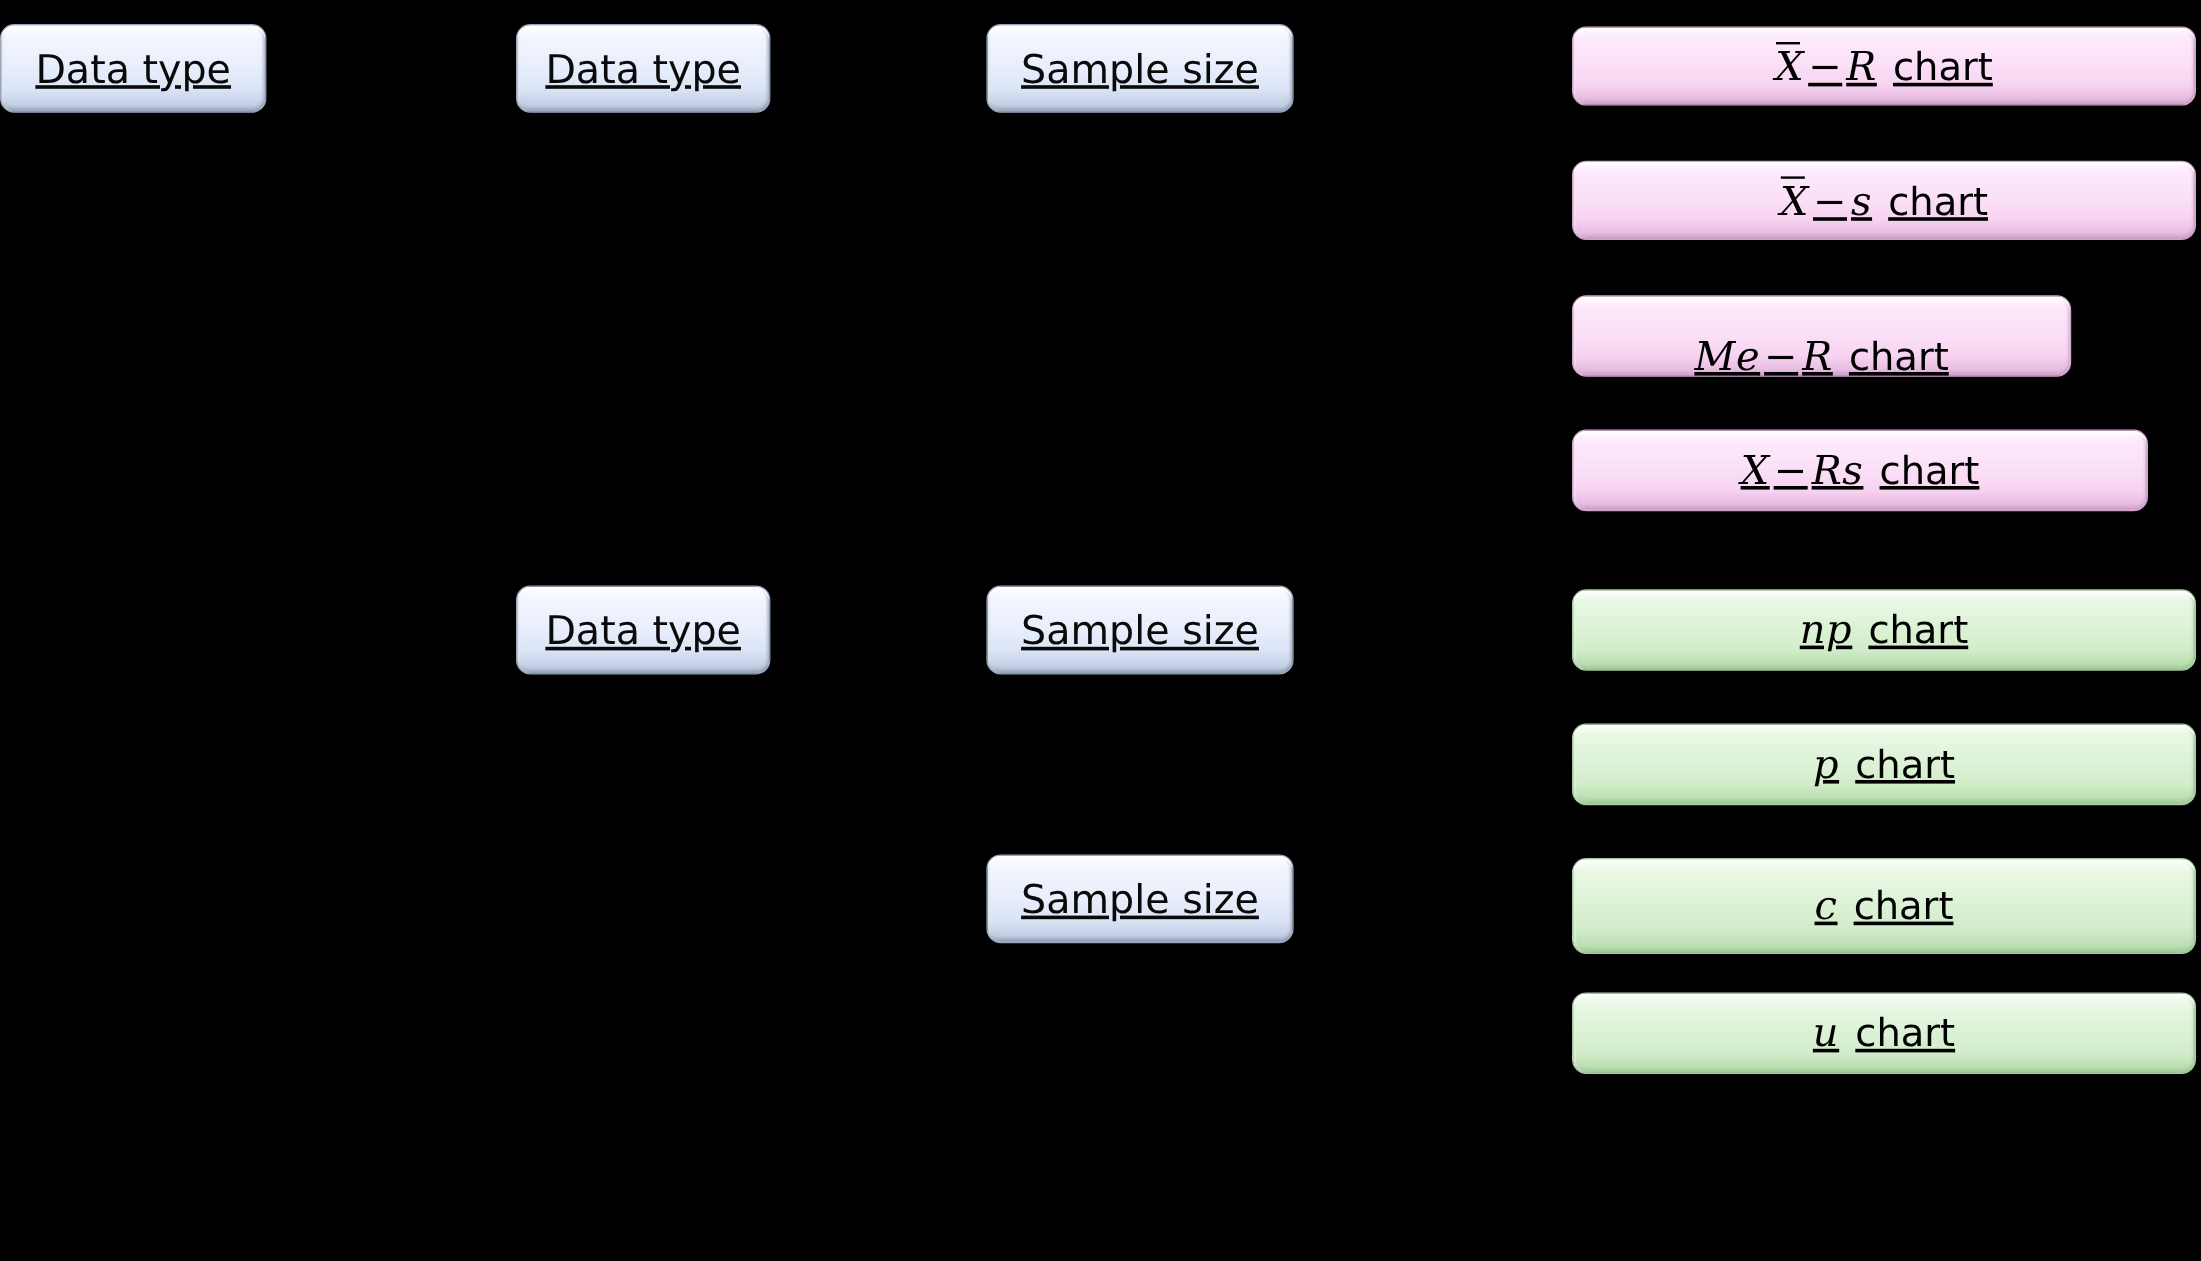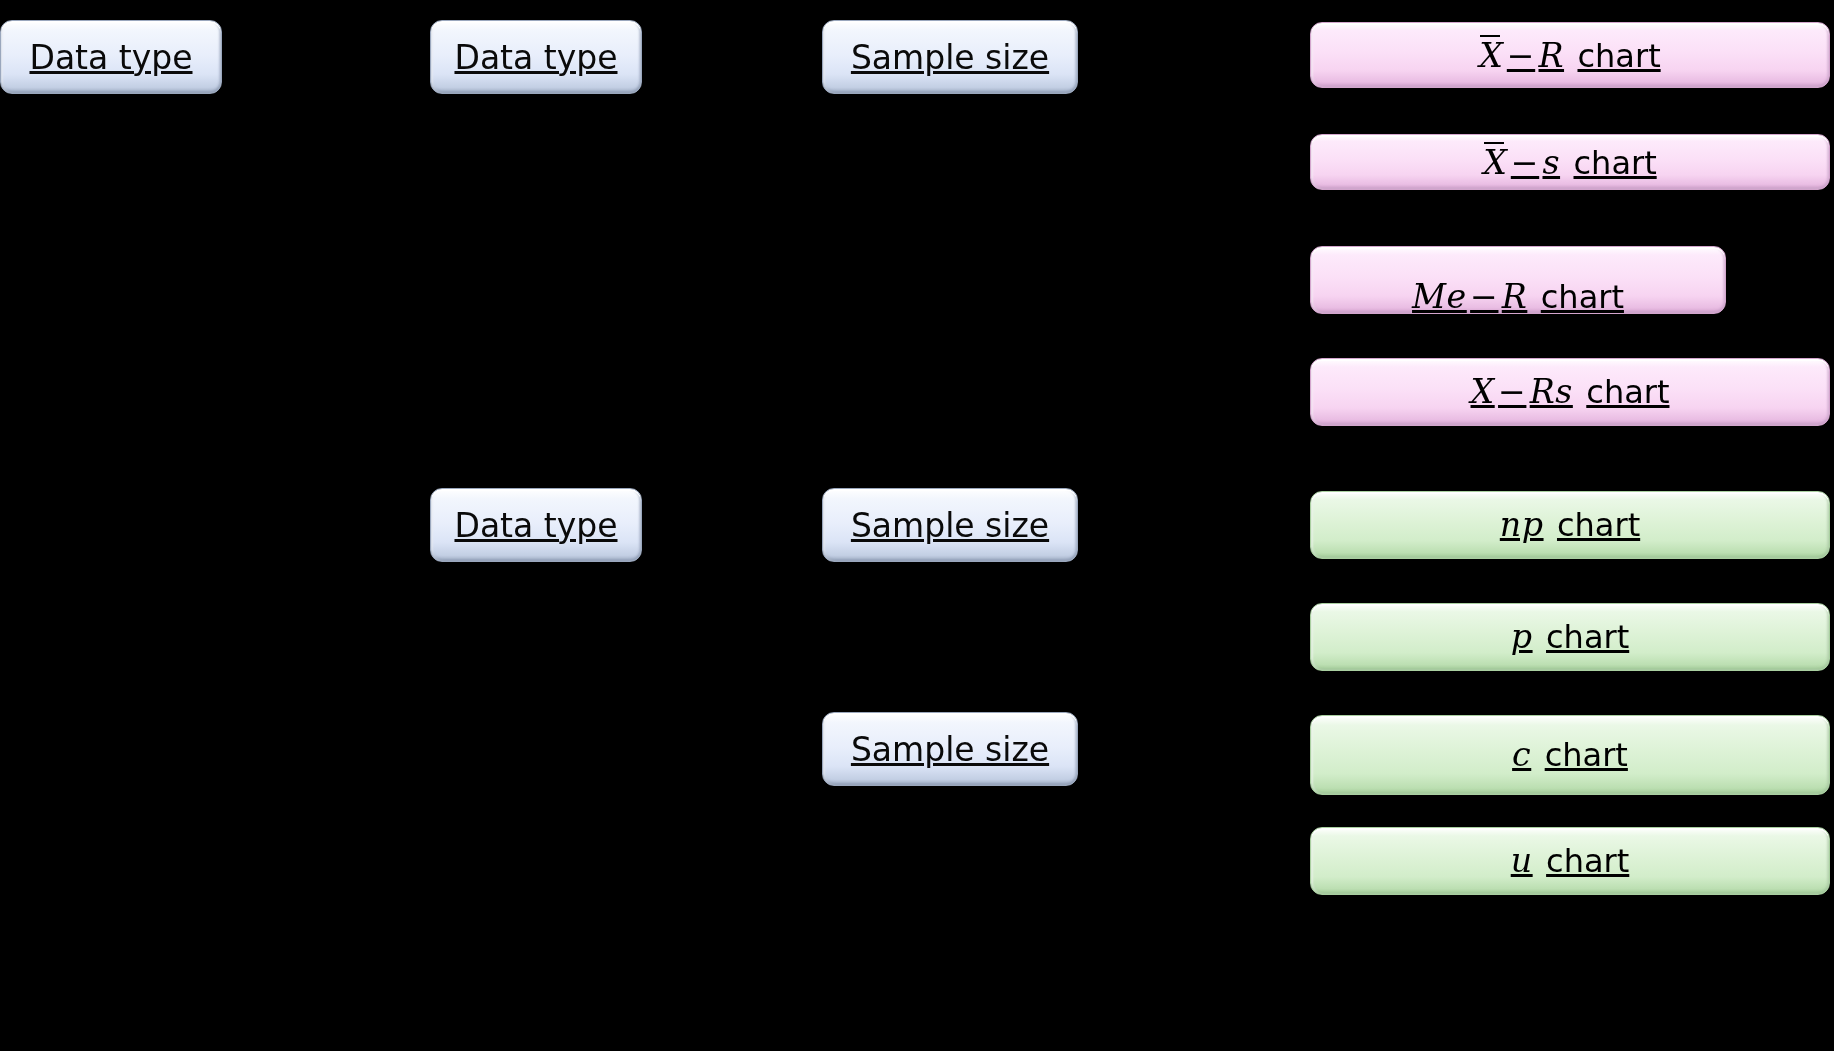--- a/index.html
+++ b/index.html
@@ -142,27 +142,27 @@
     </div>
     <div class="node decision" style="left: 822px; top: 488px; width: 256px; height: 74px;">
       <span>Sample size</span>
     </div>
     <div class="node decision" style="left: 822px; top: 712px; width: 256px; height: 74px;">
       <span>Sample size</span>
     </div>
     <div class="node pink" title="X̄ − R chart" style="left: 1310px; top: 22px; width: 520px; height: 66px; text-align: center;">
       <span><span class="mathpart ovl">X</span><span class="mathpart opsp" style="font-style: normal;">−</span><span class="mathpart">R</span><span class="wordpart">chart</span></span>
     </div>
-    <div class="node pink" title="X̄ − s chart" style="left: 1310px; top: 134px; width: 520px; height: 56px;">
+    <div class="node pink" title="X̄ − s chart" style="left: 1310px; top: 134px; width: 520px; height: 66px;">
       <span><span class="mathpart ovl">X</span><span class="mathpart opsp" style="font-style: normal;">−</span><span class="mathpart">s</span><span class="wordpart">chart</span></span>
     </div>
     <div class="node pink" title="Me − R chart" style="left: 1310px; top: 246px; width: 416px; height: 68px; align-items: flex-end;">
       <span><span class="mathpart">Me</span><span class="mathpart opsp" style="font-style: normal;">−</span><span class="mathpart">R</span><span class="wordpart">chart</span></span>
     </div>
-    <div class="node pink" title="X − Rs chart" style="left: 1310px; top: 358px; width: 520px; height: 68px;">
+    <div class="node pink" title="X − Rs chart" style="left: 1310px; top: 358px; width: 480px; height: 68px;">
       <span><span class="mathpart">X</span><span class="mathpart opsp" style="font-style: normal;">−</span><span class="mathpart">Rs</span><span class="wordpart">chart</span></span>
     </div>
     <div class="node green" title="np chart" style="left: 1310px; top: 491px; width: 520px; height: 68px;">
       <span><span class="mathpart">np</span><span class="wordpart">chart</span></span>
     </div>
     <div class="node green" title="p chart" style="left: 1310px; top: 603px; width: 520px; height: 68px;">
       <span><span class="mathpart">p</span><span class="wordpart">chart</span></span>
     </div>
     <div class="node green" title="c chart" style="left: 1310px; top: 715px; width: 520px; height: 80px;">
       <span><span class="mathpart">c</span><span class="wordpart">chart</span></span>

